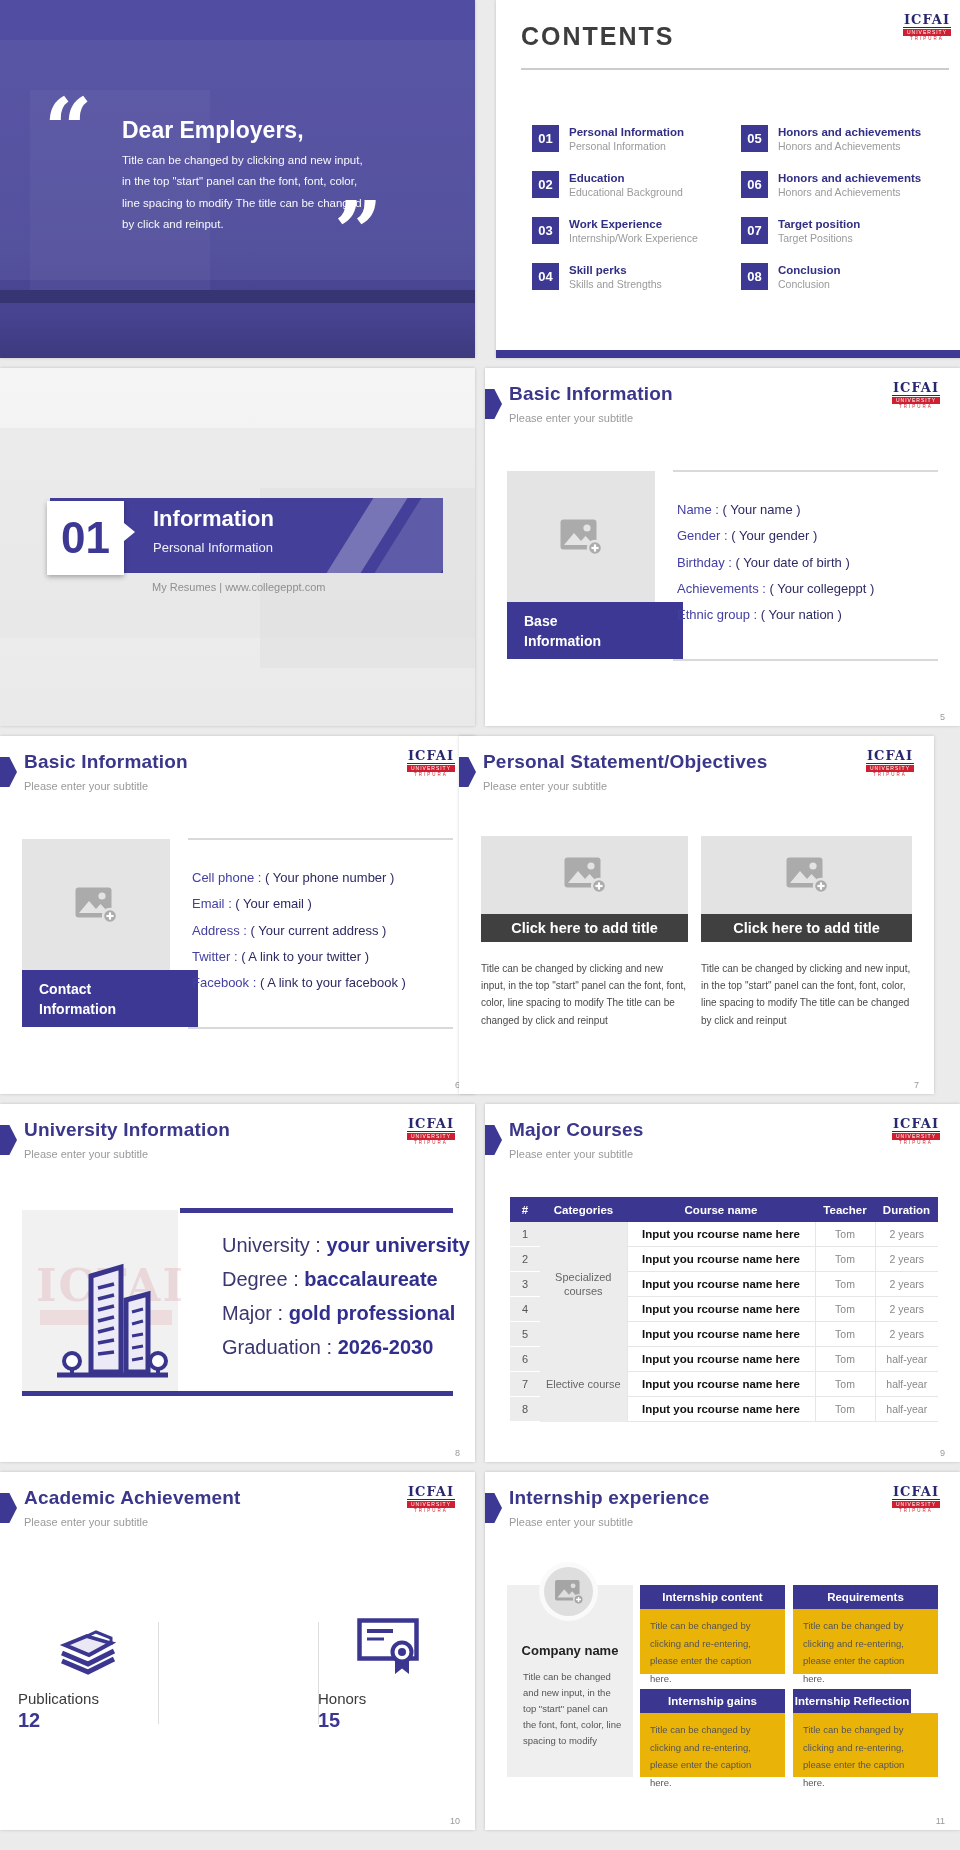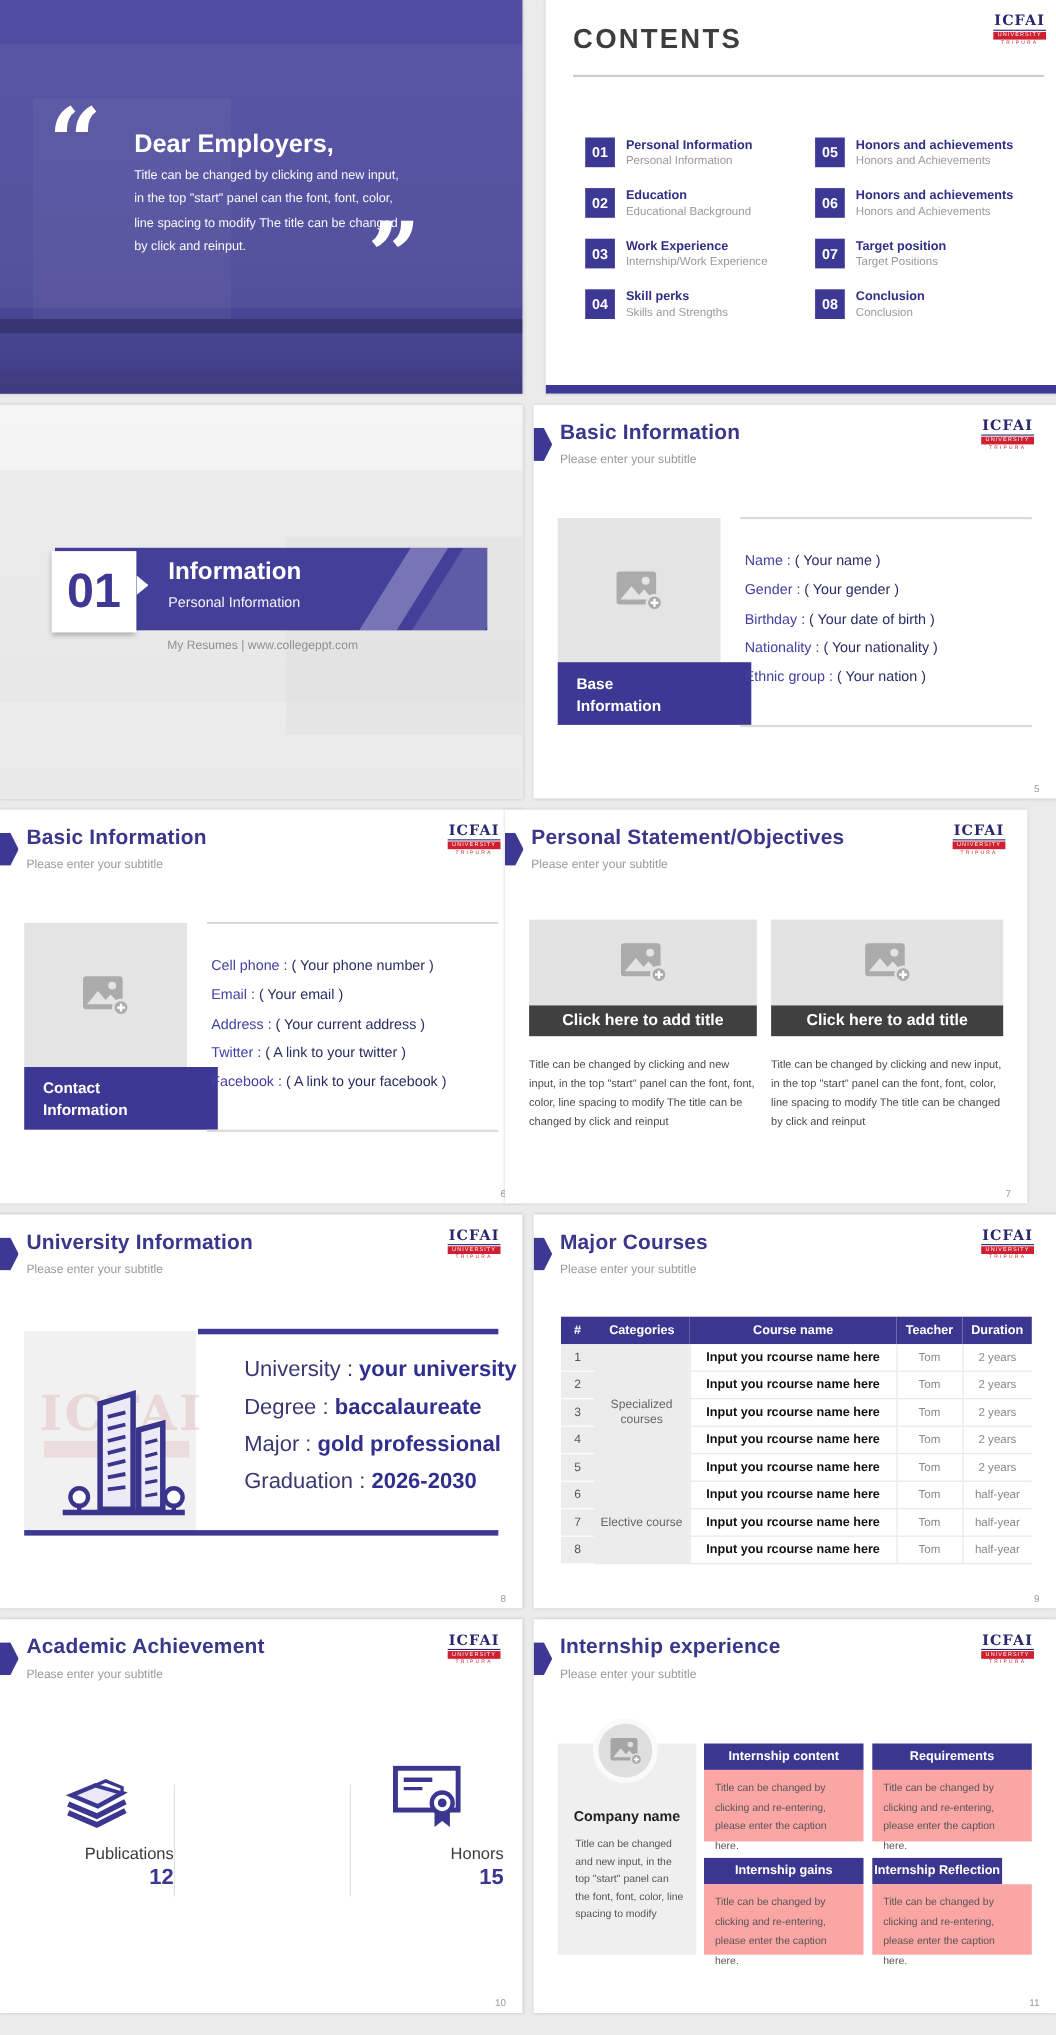--- a/index.html
+++ b/index.html
@@ -96,34 +96,34 @@
   td.num-cell{background:#ececec;border-bottom:1px solid #fff;font-size:11px;color:#555;}
   td.cat-cell{background:#ececec;font-size:11px;color:#666;line-height:1.3;}
   td.name-cell{background:#fff;border-bottom:1px solid #e6e6e6;border-left:1px solid #e6e6e6;
     font-size:11.5px;font-weight:bold;color:#111;}
   td.tea-cell,td.dur-cell{background:#fff;border-bottom:1px solid #e6e6e6;border-left:1px solid #e6e6e6;
     font-size:10.5px;color:#888;}
   .col-num{width:30px;}.col-cat{width:87px;}.col-name{width:188px;}.col-tea{width:60px;}.col-dur{width:63px;}
 
   
   .ach-div{position:absolute;top:150px;width:1px;height:102px;background:#ddd;}
-  .stat{position:absolute;top:129px;width:140px;text-align:right;}
+  .stat{position:absolute;top:142px;width:140px;text-align:left;}
   .stat-icon{height:62px;display:flex;align-items:flex-end;justify-content:center;}
   .stat-label{margin-top:14px;font-size:15px;color:#3a3a3a;}
   .stat-value{margin-top:2px;font-size:20px;font-weight:bold;color:#3b3790;}
 
   
   .in-panel{position:absolute;left:22px;top:113px;width:126px;height:192px;background:#efefef;}
   .in-circle{position:absolute;left:59px;top:95px;width:49px;height:49px;border-radius:50%;background:#dedede;
     box-shadow:0 0 0 5px rgba(250,250,250,.95);display:flex;align-items:center;justify-content:center;}
   .in-company{position:absolute;left:22px;top:171px;width:126px;text-align:center;font-size:13px;font-weight:bold;color:#222;}
   .in-cap{position:absolute;left:38px;top:197px;width:100px;font-size:9.5px;line-height:1.68;color:#555;}
   .in-box-hd{position:absolute;height:24px;background:#3b3790;color:#fff;font-size:11.5px;font-weight:bold;
     display:flex;align-items:center;justify-content:center;}
-  .in-box-bd{position:absolute;background:#fca5a5;font-size:9.5px;line-height:1.85;color:#555;
+  .in-box-bd{position:absolute;background:#eab308;font-size:9.5px;line-height:1.85;color:#555;
     padding:8px 10px;box-sizing:border-box;}
 </style>
 </head>
 <body>
 
 <div class="canvas">
 
   <div class="slide cover" style="left:0;top:0;">
     <div class="photo1"></div>
     <div class="photo2"></div>
@@ -222,21 +222,21 @@
     <div class="info-purple">
       <div>Base</div>
       <div>Information</div>
     </div>
     <div class="rule-top"></div>
     <div class="rule-bot"></div>
     <div class="fields">
       <div class="field"><span class="f-label">Name</span><span class="f-label"> :  </span><span class="f-value">( Your name )</span></div>
       <div class="field"><span class="f-label">Gender</span><span class="f-label"> :  </span><span class="f-value">( Your gender )</span></div>
       <div class="field"><span class="f-label">Birthday</span><span class="f-label"> :  </span><span class="f-value">( Your date of birth )</span></div>
-      <div class="field"><span class="f-label">Nationality</span><span class="f-label"> :  </span><span class="f-value">( Your nationality )</span></div>
+      <div class="field"><span class="f-label">Achievements</span><span class="f-label"> :  </span><span class="f-value">( Your collegeppt )</span></div>
       <div class="field"><span class="f-label">Ethnic group</span><span class="f-label"> :  </span><span class="f-value">( Your nation )</span></div>
     </div>
     <div class="page-num">5</div>
   </div>
 
   <div class="slide" style="left:0;top:736px;">
     <div class="hd-marker"></div>
     <div class="hd-title">Basic Information</div>
     <div class="hd-sub">Please enter your subtitle</div>
     <div class="logo">

